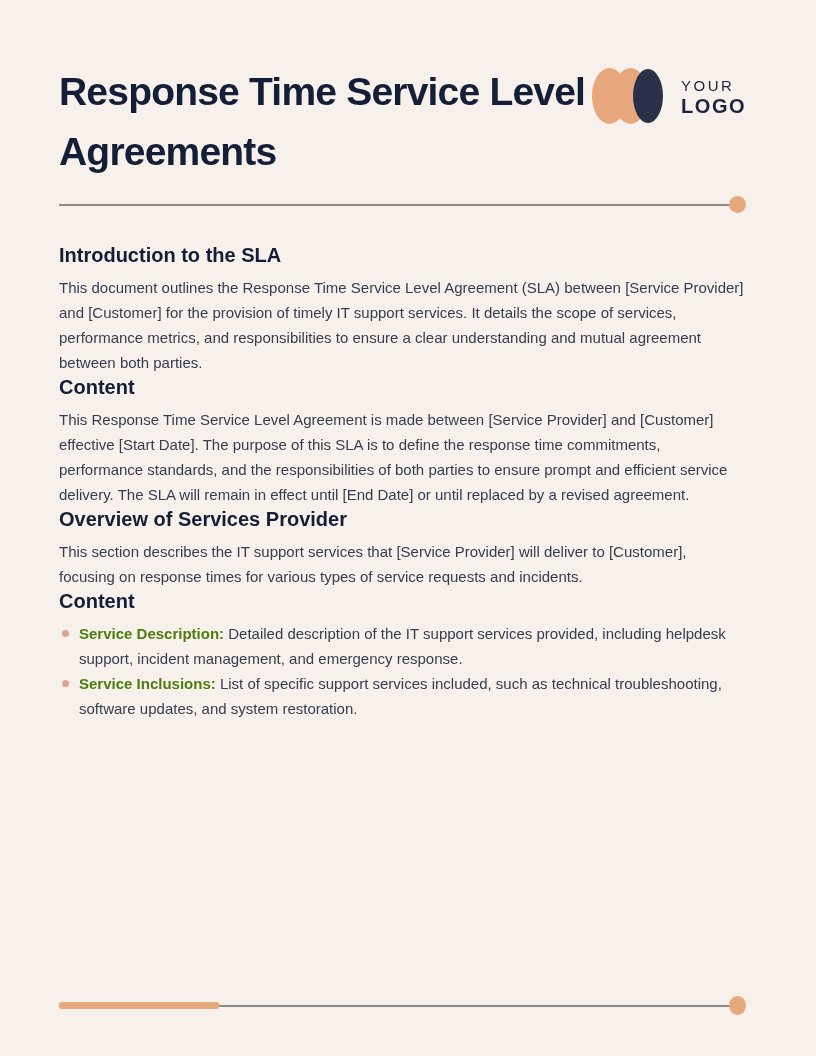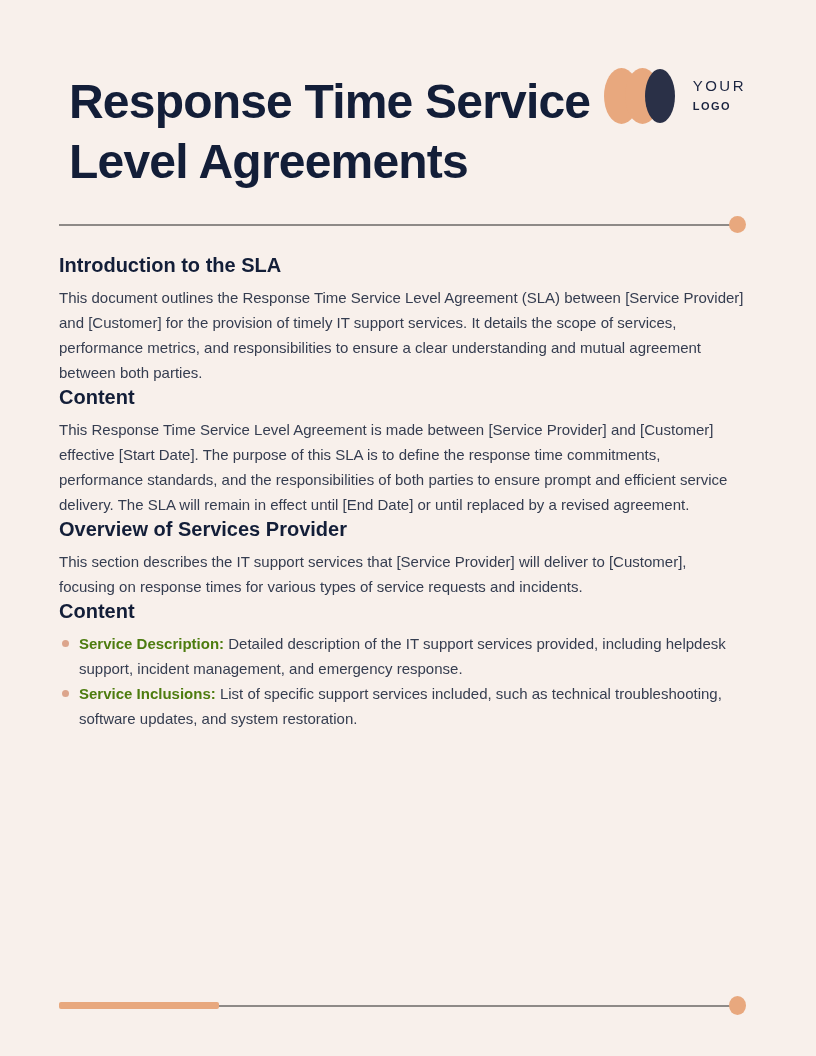--- a/index.html
+++ b/index.html
@@ -18,58 +18,58 @@
     height: 1056px;
     padding: 62px 70px 0 59px;
   }
   
   .header {
     display: flex;
     justify-content: space-between;
     align-items: flex-start;
   }
   .doc-title {
-    margin: 10px;
+    margin: 0;
     width: 565px;
-    font-size: 48px;
+    font-size: 39px;
     line-height: 60px;
     font-weight: 700;
     letter-spacing: -0.8px;
     color: #131E38;
   }
   .logo {
     display: flex;
     align-items: center;
     gap: 18px;
     margin-top: 6px;
     flex: none;
   }
   .logo-marks { position: relative; width: 71px; height: 56px; flex: none; }
   .mark { position: absolute; top: 0; border-radius: 50%; }
   .mark-1 { left: 0;    width: 35px; height: 56px; background: #E8A87E; }
   .mark-2 { left: 21px; width: 35px; height: 56px; background: #E8A87E; }
   .mark-3 { left: 41px; width: 30px; height: 54px; top: 1px; background: #2A3047; }
   .logo-text { color: #1B2440; }
   .logo-your { font-size: 15px; letter-spacing: 2.5px; font-weight: 400; line-height: 20px; }
-  .logo-logo { font-size: 11px; letter-spacing: 1.5px; font-weight: 700; line-height: 20px; }
+  .logo-logo { font-size: 20px; letter-spacing: 1.5px; font-weight: 700; line-height: 20px; }
   
   .divider-top {
     display: flex;
     align-items: center;
     height: 17px;
     margin-top: 14px;
   }
   .divider-top .line { flex: 1; height: 2px; background: #8E8A87; }
   .divider-top .dot {
     width: 17px; height: 17px; border-radius: 50%;
     background: #E8A87E; margin-left: -4px; flex: none;
   }
   
   .section { }
-  .section.first { margin-top: 20px; }
+  .section.first { margin-top: 30px; }
   .section h2 {
     margin: 0 0 8px 0;
     font-size: 20px;
     line-height: 24px;
     font-weight: 700;
     color: #131E38;
   }
   .section p {
     margin: 0;
     font-size: 15px;

